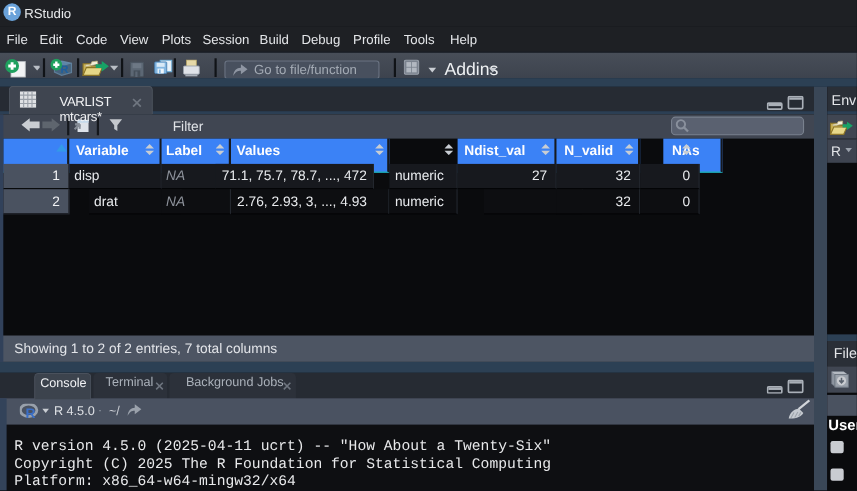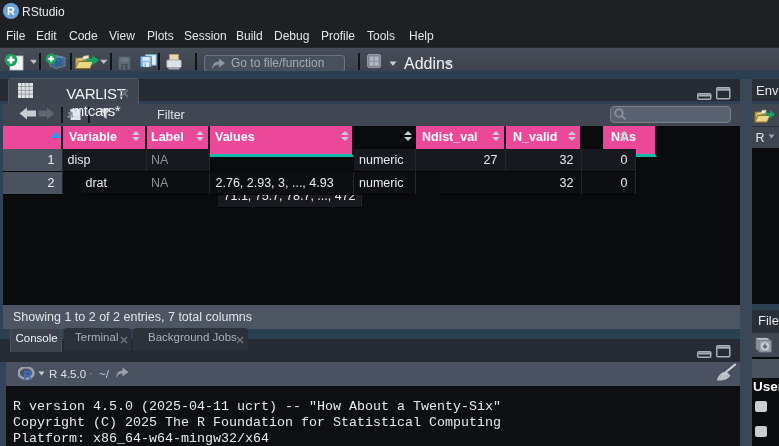--- a/index.html
+++ b/index.html
@@ -21,42 +21,42 @@
 
 #lp-bg { left:0; top:79px; width:740px; height:260px; background:#0a0b0d; }
 #lp-tabbar { left:0; top:79px; width:740px; height:22px; background:#262b33; }
 #lp-tab { left:8px; top:78px; width:131px; height:26px; background:#3f4550;
   border:1px solid #4d545e; border-bottom:none; border-radius:4px 4px 0 0; z-index:3; }
 #lp-blueline { left:0; top:101px; width:740px; height:3px; background:#2c3f54; }
 #lp-toolbar { left:0; top:104px; width:740px; height:22px; background:#404652; }
 .lptsep { position:absolute; top:3px; width:2px; height:16px; background:#14171c; }
 
 
-.hdr { position:absolute; top:126px; height:31px; background:#ec4899; color:#fdfdfe;
+.hdr { position:absolute; top:126px; height:31px; background:#3b82f6; color:#fdfdfe;
   font-size:12.5px; font-weight:bold; line-height:22px; padding-left:6px;
-  border-right:2px solid #16191e; border-bottom:3px solid #14b8a6; }
+  border-right:2px solid #16191e; border-bottom:1px solid #14b8a6; }
 .r1 { position:absolute; top:149px; height:23px; background:#17191e; color:#e9ebee;
   font-size:12.5px; line-height:22px; padding-left:6px; border-right:1px solid #23272e; border-bottom:1px solid #020304;}
 .r2 { position:absolute; top:172px; height:23px; background:#0d0e11; color:#e9ebee;
   font-size:12.5px; line-height:22px; padding-left:6px; border-right:1px solid #23272e; border-bottom:1px solid #020304;}
 .numcell { background:#4a5260 !important; color:#f2f3f5; font-weight:normal;
   text-align:right; padding-right:7.5px; padding-left:0; }
-.na { color:#8d929b; }
+.na { color:#8d929b; font-style:italic; }
 .sort { position:absolute; top:131px; }
 
 #statusbar { left:0; top:305px; width:740px; height:24px; background:#4d5563;
   font-size:12.5px; color:#e2e4e8; line-height:24px; padding-left:13px; }
 #hdivider { left:0; top:329px; width:740px; height:10px; background:#2c4054; }
 #vdivider { left:740px; top:79px; width:12px; height:367px; background:#3a4757; }
 #lp-lborder { left:0; top:104px; width:3px; height:225px; background:#31415a; }
 
 
 #console { left:0; top:339px; width:740px; height:107px; background:#0e0f12; }
 #con-tabbar { left:0; top:339px; width:740px; height:23px; background:#262b33; }
-.contab { position:absolute; top:328px; height:23px; border-radius:4px 4px 0 0; }
+.contab { position:absolute; top:339px; height:23px; border-radius:4px 4px 0 0;margin-left:21px; }
 #con-toolbar { left:0; top:362px; width:740px; height:24px; background:#4a5261; }
 #con-lborder { left:0; top:362px; width:6px; height:84px; background:#33435a; }
 #con-text { left:13px; top:399px; font-family:"Liberation Mono", monospace;
   font-size:13.33px; line-height:16px; color:#e8e9eb; white-space:pre; }
 
 
 #rt-bg { left:752px; top:79px; width:27px; height:225px; background:#0a0b0d; }
 #rt-tabbar { left:752px; top:79px; width:27px; height:22px; background:#2a2f37; }
 #rt-blueline { left:752px; top:101px; width:27px; height:3px; background:#2c3f54; }
 #rt-toolbar { left:752px; top:104px; width:27px; height:22px; background:#404652; }
@@ -161,21 +161,21 @@
     </svg>
   <svg class="abs" style="left:444px;top:61px" width="8" height="6" viewBox="0 0 8 6">
       <path d="M0.5 0.5 h7 l-3.5 4.5 z" fill="#c9cdd3"></path>
     </svg>
 
   <div id="bluestrip" class="abs"></div>
 
   <div id="lp-bg" class="abs"></div>
   <div id="lp-tabbar" class="abs"></div>
   <div id="lp-tab" class="abs">
-    <span class="abs" style="left:45px;top:6px;font-size:15px;letter-spacing:-0.3px;color:#f0f1f3;text-align:center;">VARLIST mtcars*</span>
+    <span class="abs" style="left:45px;top:6px;font-size:12px;letter-spacing:-0.3px;color:#f0f1f3;">VARLIST mtcars*</span>
   </div>
 
   <svg class="abs" style="left:18px;top:83px;z-index:5" width="15" height="15" viewBox="0 0 15 15">
     <rect x="0" y="0" width="15" height="15" fill="#dfe1e4"></rect>
     <g stroke="#9aa0a8" stroke-width="1">
       <path d="M0 3.5 h15 M0 7.3 h15 M0 11.1 h15 M3.5 0 v15 M7.3 0 v15 M11.1 0 v15"></path>
     </g>
   </svg>
   <svg class="abs" style="left:120px;top:89px;z-index:5" width="9" height="9" viewBox="0 0 9 9">
     <path d="M1 1 L8 8 M8 1 L1 8" stroke="#6f7680" stroke-width="1.6"></path>
@@ -253,21 +253,21 @@
       <path d="M4 10 L0 6 H8 Z" fill="#c8cdd3"></path>
     </svg>
   <svg class="sort" style="left:620px" width="8" height="10" viewBox="0 0 8 10">
       <path d="M4 0 L8 4 H0 Z" fill="#c8cdd3"></path>
       <path d="M4 10 L0 6 H8 Z" fill="#c8cdd3"></path>
     </svg>
 
   <div class="r1 numcell" style="left:3px;  width:60px;">1</div>
   <div class="r1" style="left:63px; width:84px;padding-left:4.5px;">disp</div>
   <div class="r1 na" style="left:147px;width:63px;padding-left:4px;">NA</div>
-  <div class="r1" style="left:218px;width:144px;padding-left:5.5px;margin-top:36px;">71.1, 75.7, 78.7, ..., 472</div>
+  <div class="r1" style="left:196px;width:144px;padding-left:5.5px;">71.1, 75.7, 78.7, ..., 472</div>
   <div class="r1" style="left:354px;width:62px;padding-left:5px;">numeric</div>
   <div class="r1 numcell" style="left:416px;width:90px;background:#17191e !important;color:#e9ebee;font-weight:normal;">27</div>
   <div class="r1 numcell" style="left:506px;width:76px;background:#17191e !important;color:#e9ebee;font-weight:normal;">32</div>
   <div class="r1 numcell" style="left:582px;width:54px;background:#17191e !important;color:#e9ebee;font-weight:normal;">0</div>
 
   <div class="r2 numcell" style="left:3px;  width:60px;">2</div>
   <div class="r2" style="left:63px; width:84px;padding-left:4.5px;margin-left:18px;">drat</div>
   <div class="r2 na" style="left:147px;width:63px;padding-left:4px;">NA</div>
   <div class="r2" style="left:210px;width:144px;padding-left:5.5px;">2.76, 2.93, 3, ..., 4.93</div>
   <div class="r2" style="left:354px;width:62px;padding-left:5px;">numeric</div>

